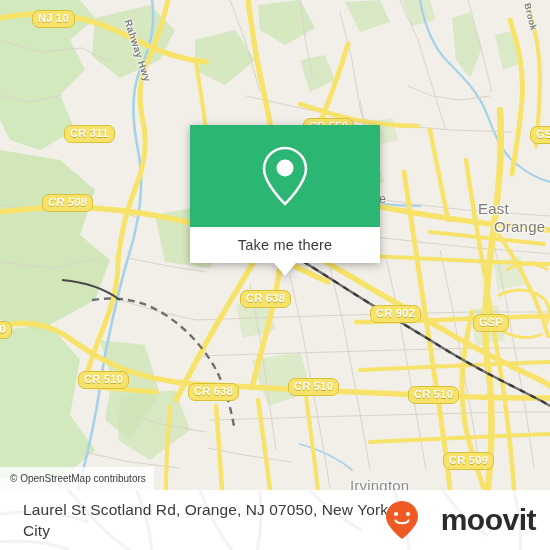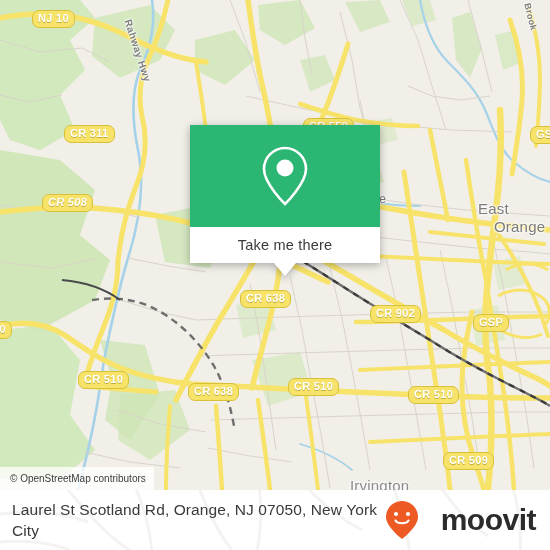--- a/index.html
+++ b/index.html
@@ -103,21 +103,21 @@
     background: #ffffff;
     display: flex; align-items: center;
     overflow: hidden;
   }
   .footer-watermark {
     position: absolute; left: 0; top: -10px; width: 550px; height: 80px;
     opacity: .55; pointer-events: none;
   }
   .footer-text {
     position: relative;
-    margin-left: 12px;
+    margin-left: 23px;
     width: 390px;
     color: #3a3a3a;
     font-size: 15.5px;
     line-height: 21px;
     letter-spacing: .1px;
     z-index: 2;
   }
   .brand {
     position: absolute; right: 14px; top: 50%;
     transform: translateY(-50%);

